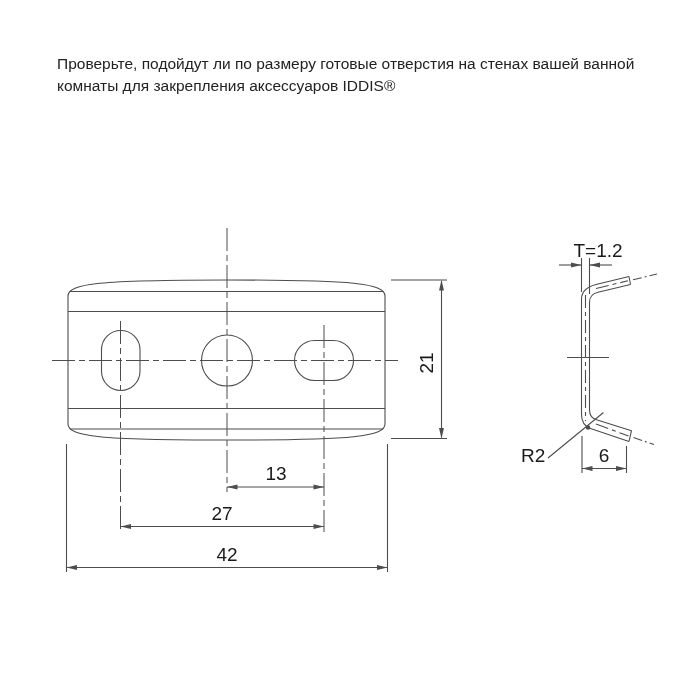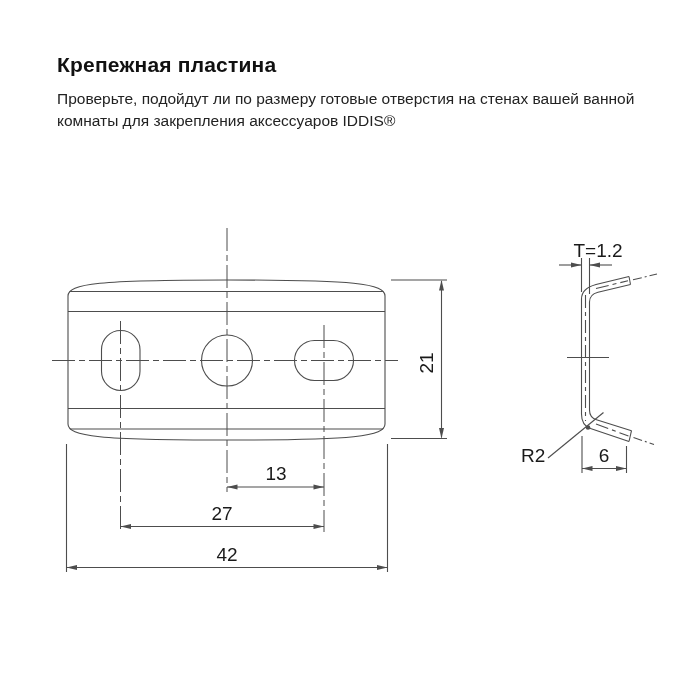--- a/index.html
+++ b/index.html
@@ -10,21 +10,20 @@
   .desc{font-size:15.5px;line-height:22px;color:#222222;max-width:592px;margin:0;}
   svg{position:absolute;left:0;top:0;}
   svg text{font-family:"Liberation Sans",sans-serif;font-size:19px;fill:#1a1a1a;}
 </style>
 </head>
 <body>
 
 <div class="page">
 
   <div class="header">
-    <h1 class="title">Крепежная пластина</h1>
     <p class="desc">Проверьте, подойдут ли по размеру готовые отверстия на стенах вашей ванной комнаты для закрепления аксессуаров IDDIS®</p>
   </div>
 
   <svg width="700" height="700" viewBox="0 0 700 700">
     <g fill="none" stroke="#4d4d4d" stroke-width="1.1">
 
       <g>
 
         <path d="M 68 296 C 68 283.5 100 280 227 280 C 354 280 385 283.5 385 296
              L 385 424 C 385 436.5 354 440 227 440 C 100 440 68 436.5 68 424 Z"></path>

